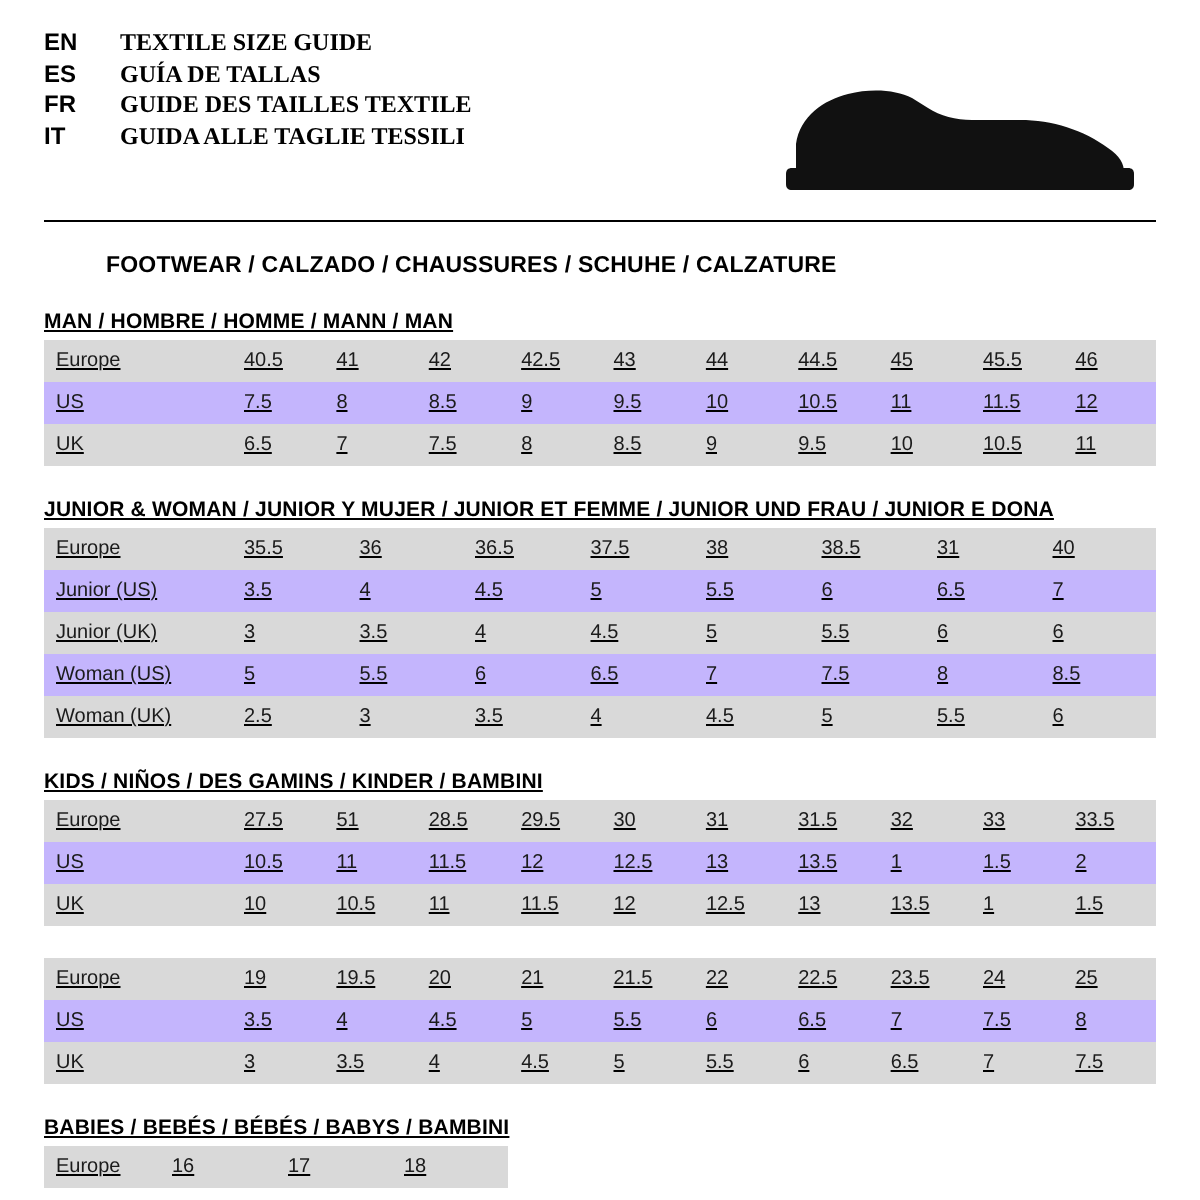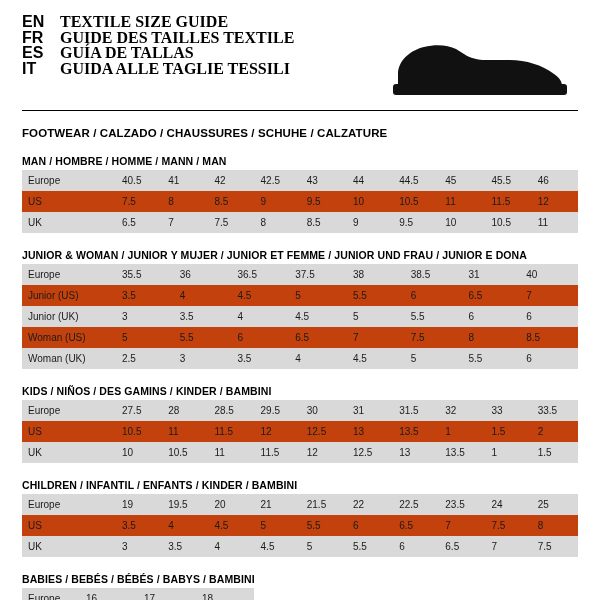--- a/index.html
+++ b/index.html
@@ -25,21 +25,21 @@
 
   
   .header {
     position: relative;
     height: 96px;
   }
   .lang-table {
     border-collapse: collapse;
   }
   .lang-table td {
-    font-size: 16px;
+    font-size: 12px;
     line-height: 15.5px;
     padding: 0;
     white-space: nowrap;
     font-weight: bold;
   }
   .lang-code {
     width: 38px;
     font-weight: bold;
   }
   .lang-title {
@@ -53,25 +53,27 @@
     top: 18px;
     width: 180px;
     height: 72px;
   }
 
   .section-title {
     font-size: 11.5px;
     font-weight: bold;
     margin-top: 16px;
     letter-spacing: 0.1px;
+    margin-left: 31px;
   }
 
   
   .group {
     margin-top: 16px;
+    text-decoration: underline;
   }
   .group-title {
     font-size: 10.5px;
     font-weight: bold;
     margin-bottom: 3px;
     letter-spacing: 0.1px;
   }
   table.size {
     border-collapse: collapse;
     width: 100%;
@@ -84,21 +86,21 @@
     font-size: 10px;
     padding: 3px 0 3px 6px;
     color: #1b1b1b;
     height: 15px;
     vertical-align: middle;
   }
   table.size tr.shaded td {
     background: #d9d9d9;
   }
   table.size tr.plain td {
-    background: #c2410c;
+    background: #c4b5fd;
   }
   table.size td.rowlabel {
     width: 88px;
   }
   table.size.narrow td.rowlabel {
     width: 52px;
   }
   .hr {
     height: 1px;
     background: #000;
@@ -111,26 +113,26 @@
 <div class="page">
 
   <div class="header">
     <table class="lang-table">
       <tbody id="lang-rows">
           <tr>
             <td class="lang-code">EN</td>
             <td class="lang-title">TEXTILE SIZE GUIDE</td>
           </tr>
           <tr>
+            <td class="lang-code">ES</td>
+            <td class="lang-title">GUÍA DE TALLAS</td>
+          </tr>
+          <tr>
             <td class="lang-code">FR</td>
             <td class="lang-title">GUIDE DES TAILLES TEXTILE</td>
-          </tr>
-          <tr>
-            <td class="lang-code">ES</td>
-            <td class="lang-title">GUÍA DE TALLAS</td>
           </tr>
           <tr>
             <td class="lang-code">IT</td>
             <td class="lang-title">GUIDA ALLE TAGLIE TESSILI</td>
           </tr>
         </tbody>
     </table>
 
     <div class="shoe-wrap">
       <svg viewBox="0 0 180 72" width="180" height="72" aria-hidden="true">
@@ -254,21 +256,21 @@
           </tbody>
         </table>
       </div>
       <div class="group">
         <div class="group-title">KIDS / NIÑOS / DES GAMINS / KINDER / BAMBINI</div>
         <table class="size">
           <tbody>
             <tr class="shaded">
               <td class="rowlabel">Europe</td>
               <td>27.5</td>
-              <td>28</td>
+              <td>51</td>
               <td>28.5</td>
               <td>29.5</td>
               <td>30</td>
               <td>31</td>
               <td>31.5</td>
               <td>32</td>
               <td>33</td>
               <td>33.5</td>
             </tr>
             <tr class="plain">
@@ -294,21 +296,20 @@
               <td>12.5</td>
               <td>13</td>
               <td>13.5</td>
               <td>1</td>
               <td>1.5</td>
             </tr>
           </tbody>
         </table>
       </div>
       <div class="group">
-        <div class="group-title">CHILDREN / INFANTIL / ENFANTS / KINDER / BAMBINI</div>
         <table class="size">
           <tbody>
             <tr class="shaded">
               <td class="rowlabel">Europe</td>
               <td>19</td>
               <td>19.5</td>
               <td>20</td>
               <td>21</td>
               <td>21.5</td>
               <td>22</td>

